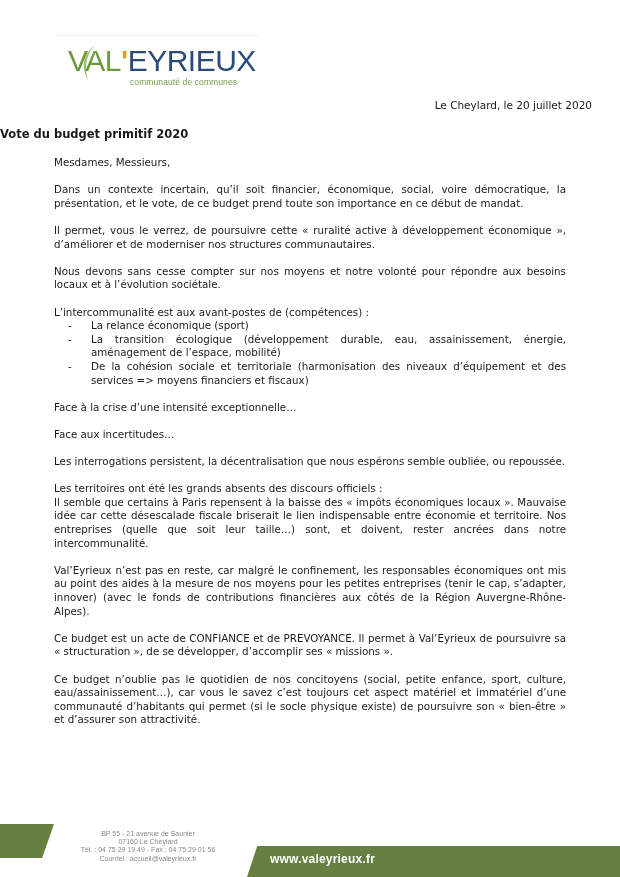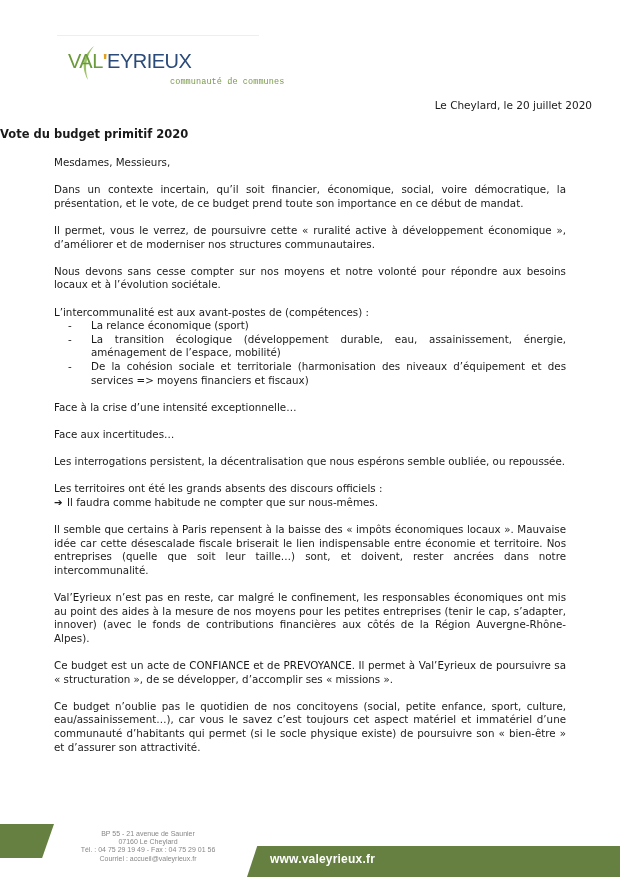--- a/index.html
+++ b/index.html
@@ -3,26 +3,26 @@
   <meta charset="utf-8">
   <style>
     * { box-sizing: border-box; margin: 0; padding: 0; }
     html, body { width: 620px; height: 877px; background: #ffffff; overflow: hidden; }
     body { position: relative; font-family: "DejaVu Sans", sans-serif; color: #1a1a1a; }
     .page { position: absolute; left: 0; top: 0; width: 620px; height: 877px; }
 
     
     .logo-topline { position: absolute; left: 57px; top: 35px; width: 202px; height: 1px; background: #eeeeee; }
     .logo { position: absolute; left: 68px; top: 48px; width: 190px; height: 50px; }
-    .logo-main { position: absolute; left: 0; top: 0; font-family: "Liberation Sans", sans-serif; font-size: 20px; letter-spacing: -0.5px; line-height: 26px; white-space: nowrap; }
+    .logo-main { position: absolute; left: 0; top: 0; font-family: "Liberation Sans", sans-serif; font-size: 30px; letter-spacing: -0.5px; line-height: 26px; white-space: nowrap; }
     .logo-val { color: #6a9a3a; }
     .logo-apos { color: #e0a020; font-weight: bold; }
     .logo-eyrieux { color: #2a4a7a; }
     .logo-swoosh { position: absolute; left: 10px; top: -2px; width: 18px; height: 34px; }
-    .logo-sub { position: absolute; left: 62px; top: 29px; font-family: Liberation Mono, monospace; font-size: 8.5px; color: #7a9a4a; letter-spacing: 0.1px; white-space: nowrap; margin-left: 40px; }
+    .logo-sub { position: absolute; left: 62px; top: 29px; font-family: Liberation Sans, sans-serif; font-size: 8.5px; color: #7a9a4a; letter-spacing: 0.1px; white-space: nowrap; }
 
     
     .date { position: absolute; right: 28px; top: 99px; font-size: 10.5px; color: #1a1a1a; }
     .title { position: absolute; left: 0; width: 620px; top: 127px; text-align: left; font-size: 11.5px; font-weight: bold; }
 
     
     .body-text { position: absolute; left: 54px; width: 512px; top: 156px; font-size: 10.3px; line-height: 13.6px; }
     .para { text-align: justify; margin-bottom: 13.6px; }
     .para.nogap { margin-bottom: 0; }
     .list { list-style: none; margin-left: 14px; }
@@ -67,23 +67,20 @@
       <li>La relance économique (sport)</li>
       <li>La transition écologique (développement durable, eau, assainissement, énergie, aménagement de l’espace, mobilité)</li>
       <li>De la cohésion sociale et territoriale (harmonisation des niveaux d’équipement et des services =&gt; moyens financiers et fiscaux)</li>
     </ul>
 
     <p class="para">Face à la crise d’une intensité exceptionnelle…</p>
     <p class="para">Face aux incertitudes…</p>
     <p class="para">Les interrogations persistent, la décentralisation que nous espérons semble oubliée, ou repoussée.</p>
 
     <p class="para nogap">Les territoires ont été les grands absents des discours officiels :</p>
-    <div class="arrow-line">
-      <span class="arrow">➔</span><span>Il faudra comme habitude ne compter que sur nous-mêmes.</span>
-    </div>
 
     <p class="para">Il semble que certains à Paris repensent à la baisse des « impôts économiques locaux ». Mauvaise idée car cette désescalade fiscale briserait le lien indispensable entre économie et territoire. Nos entreprises (quelle que soit leur taille…) sont, et doivent, rester ancrées dans notre intercommunalité.</p>
     <p class="para">Val’Eyrieux n’est pas en reste, car malgré le confinement, les responsables économiques ont mis au point des aides à la mesure de nos moyens pour les petites entreprises (tenir le cap, s’adapter, innover) (avec le fonds de contributions financières aux côtés de la Région Auvergne-Rhône-Alpes).</p>
     <p class="para">Ce budget est un acte de CONFIANCE et de PREVOYANCE. Il permet à Val’Eyrieux de poursuivre sa « structuration », de se développer, d’accomplir ses « missions ».</p>
     <p class="para">Ce budget n’oublie pas le quotidien de nos concitoyens (social, petite enfance, sport, culture, eau/assainissement…), car vous le savez c’est toujours cet aspect matériel et immatériel d’une communauté d’habitants qui permet (si le socle physique existe) de poursuivre son « bien-être » et d’assurer son attractivité.</p>
   </div>
 
   <div class="footer-left-tab"></div>
   <div class="footer-address">
     <div>BP 55 - 21 avenue de Saunier</div>

